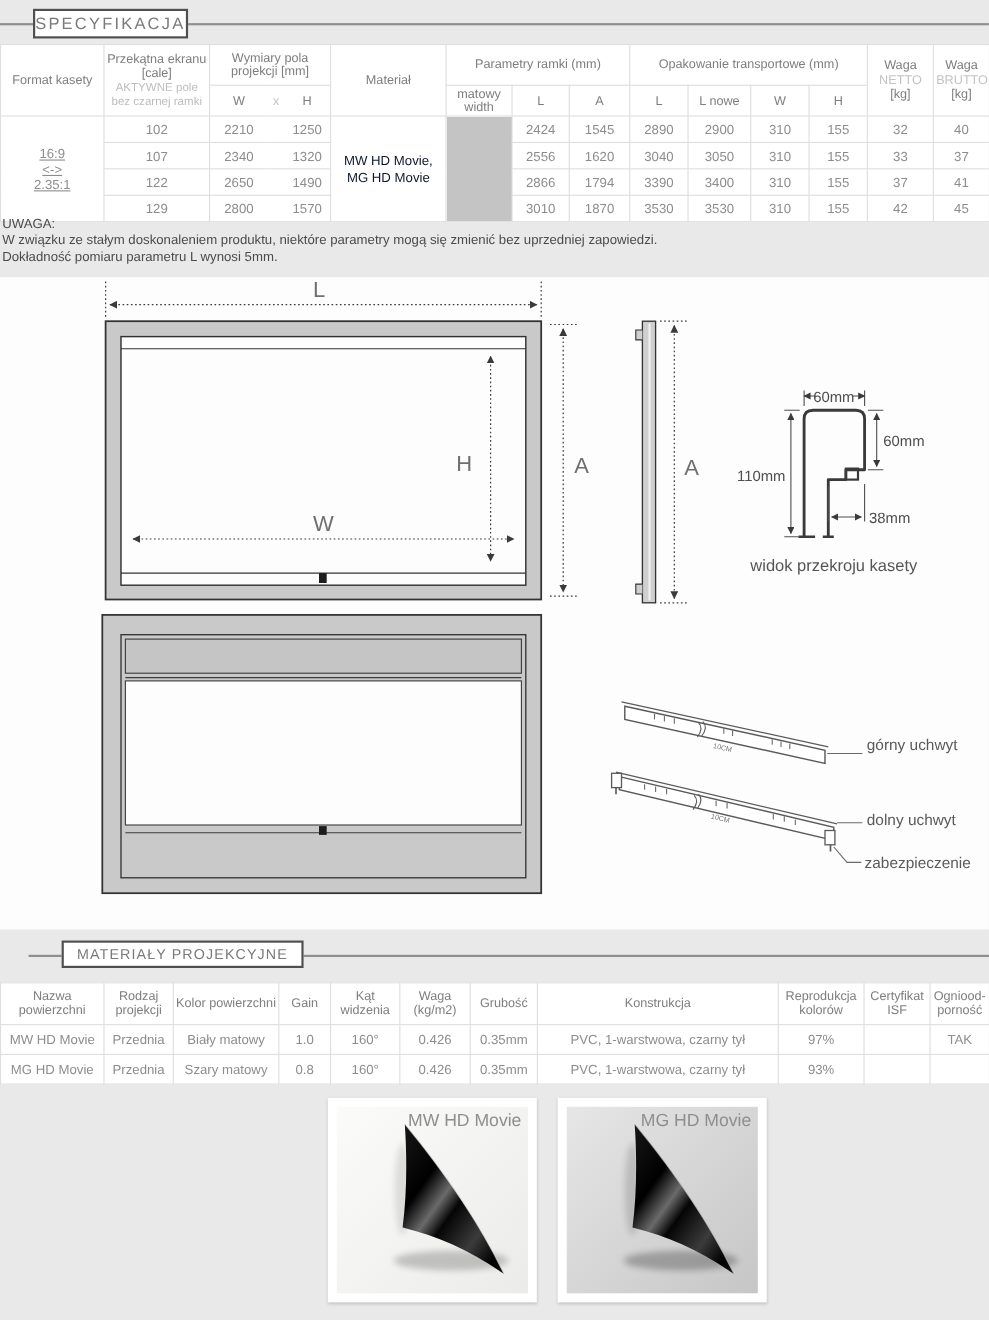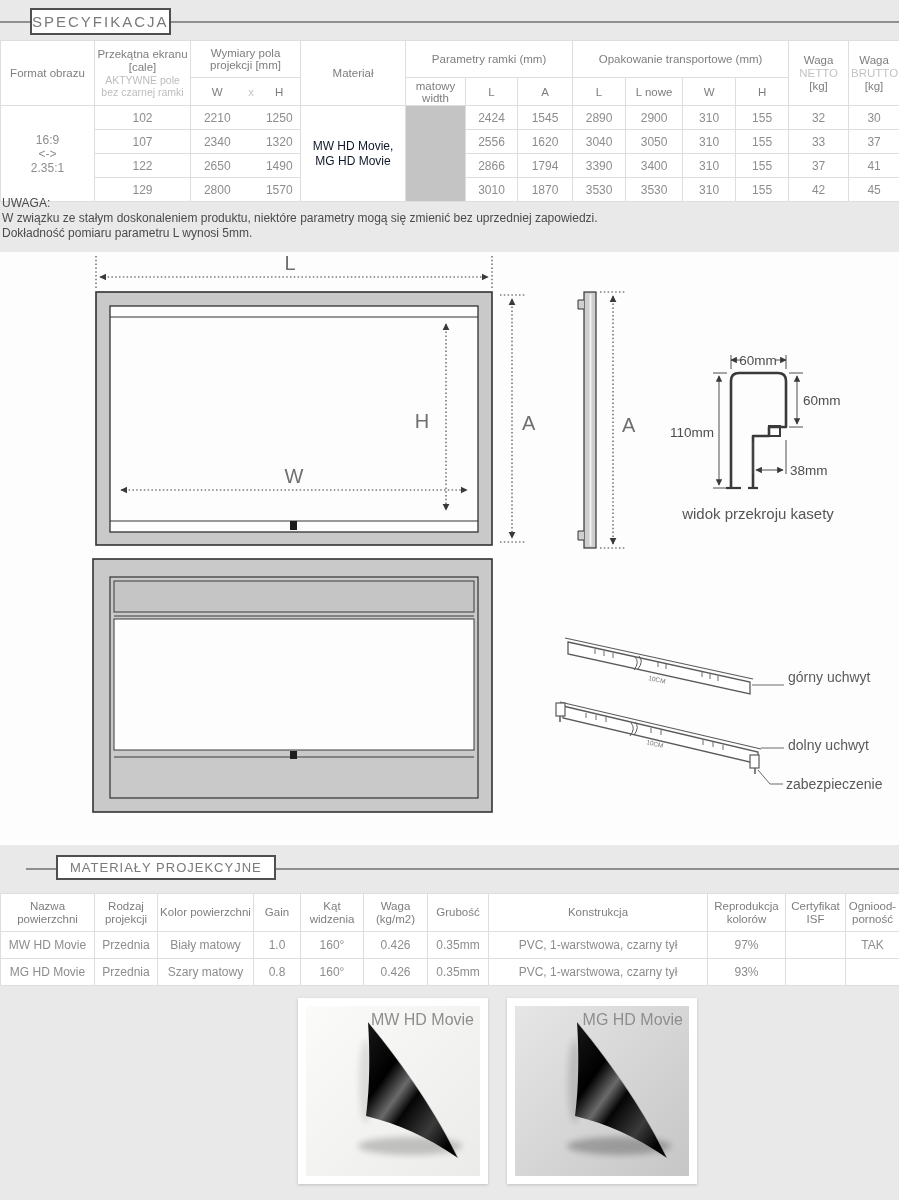--- a/index.html
+++ b/index.html
@@ -26,21 +26,21 @@
   .drow td{height:23px;margin-top:20px;}
   .mhead td{height:37px;line-height:13px;}
   .mrow td{height:26px;}
   .sub{color:#bdbdbd;font-size:10.5px;line-height:12px;}
   .hmain{line-height:13px;}
   .light{color:#c3c3c3;}
   .val{color:#8d8d8d;font-size:12px;}
   .noR{border-right:none!important;}
   .noL{border-left:none!important;}
   .gray-cell{background:#c4c4c4;}
-  .fmt div{line-height:14px;color:#8d8d8d;font-size:12px;}
+  .fmt div{line-height:14px;color:#8d8d8d;font-size:12px;text-decoration:underline;}
   .matcell div{line-height:15px;color:#0f172a;font-size:12px;}
 
   
   #uwaga{position:absolute;left:2px;top:196px;font-size:12px;color:#4b4b4b;line-height:15px;}
 
   
   .sample{position:absolute;width:174px;height:170px;background:#fff;padding:8px;
           box-shadow:0 1px 3px rgba(0,0,0,.18);}
   #sample-mw{left:298px;top:998px;}
   #sample-mg{left:507px;top:998px;}
@@ -80,21 +80,21 @@
       <col style="width:55px">
         <col style="width:53px">
         <col style="width:57px">
         <col style="width:53px">
       <col style="width:53px">
         <col style="width:60px">
         <col style="width:51px">
     </colgroup>
     <tbody>
         <tr class="hrow1">
-      <td rowspan="2">Format obrazu</td>
+      <td rowspan="2">Format kasety</td>
       <td rowspan="2">
         <div class="hmain">Przekątna ekranu [cale]</div>
         <div class="sub">AKTYWNE pole bez czarnej ramki</div>
       </td>
       <td colspan="3">Wymiary pola projekcji [mm]</td>
       <td rowspan="2">Materiał</td>
       <td colspan="3">Parametry ramki (mm)</td>
       <td colspan="4">Opakowanie transportowe (mm)</td>
       <td rowspan="2">
         <div class="hmain">Waga</div>
@@ -134,21 +134,21 @@
         <div>MG HD Movie</div>
       </td>
       <td rowspan="4" class="gray-cell"></td>
       <td class="val">2424</td>
       <td class="val">1545</td>
       <td class="val">2890</td>
       <td class="val">2900</td>
       <td class="val">310</td>
       <td class="val">155</td>
       <td class="val">32</td>
-      <td class="val">30</td>
+      <td class="val">40</td>
     </tr>
     <tr class="drow">
       <td class="val">107</td>
       <td class="val noR">2340</td>
       <td class="noR noL"></td>
       <td class="val noL">1320</td>
       <td class="val">2556</td>
       <td class="val">1620</td>
       <td class="val">3040</td>
       <td class="val">3050</td>

